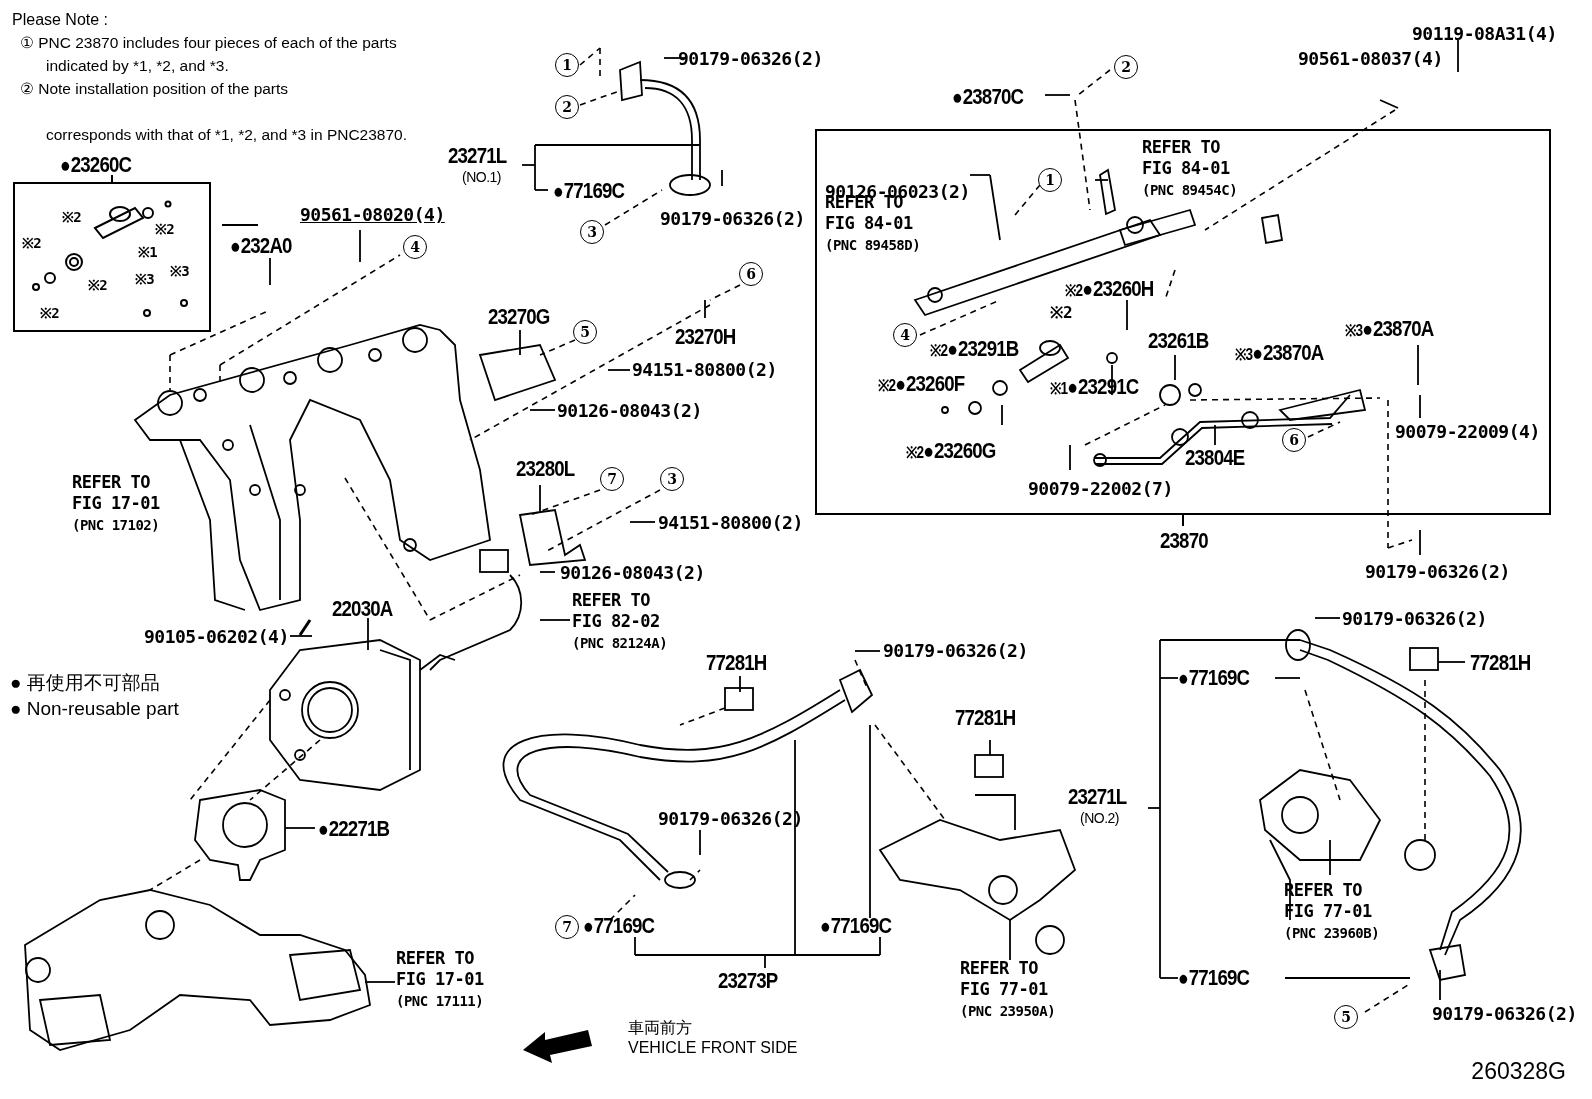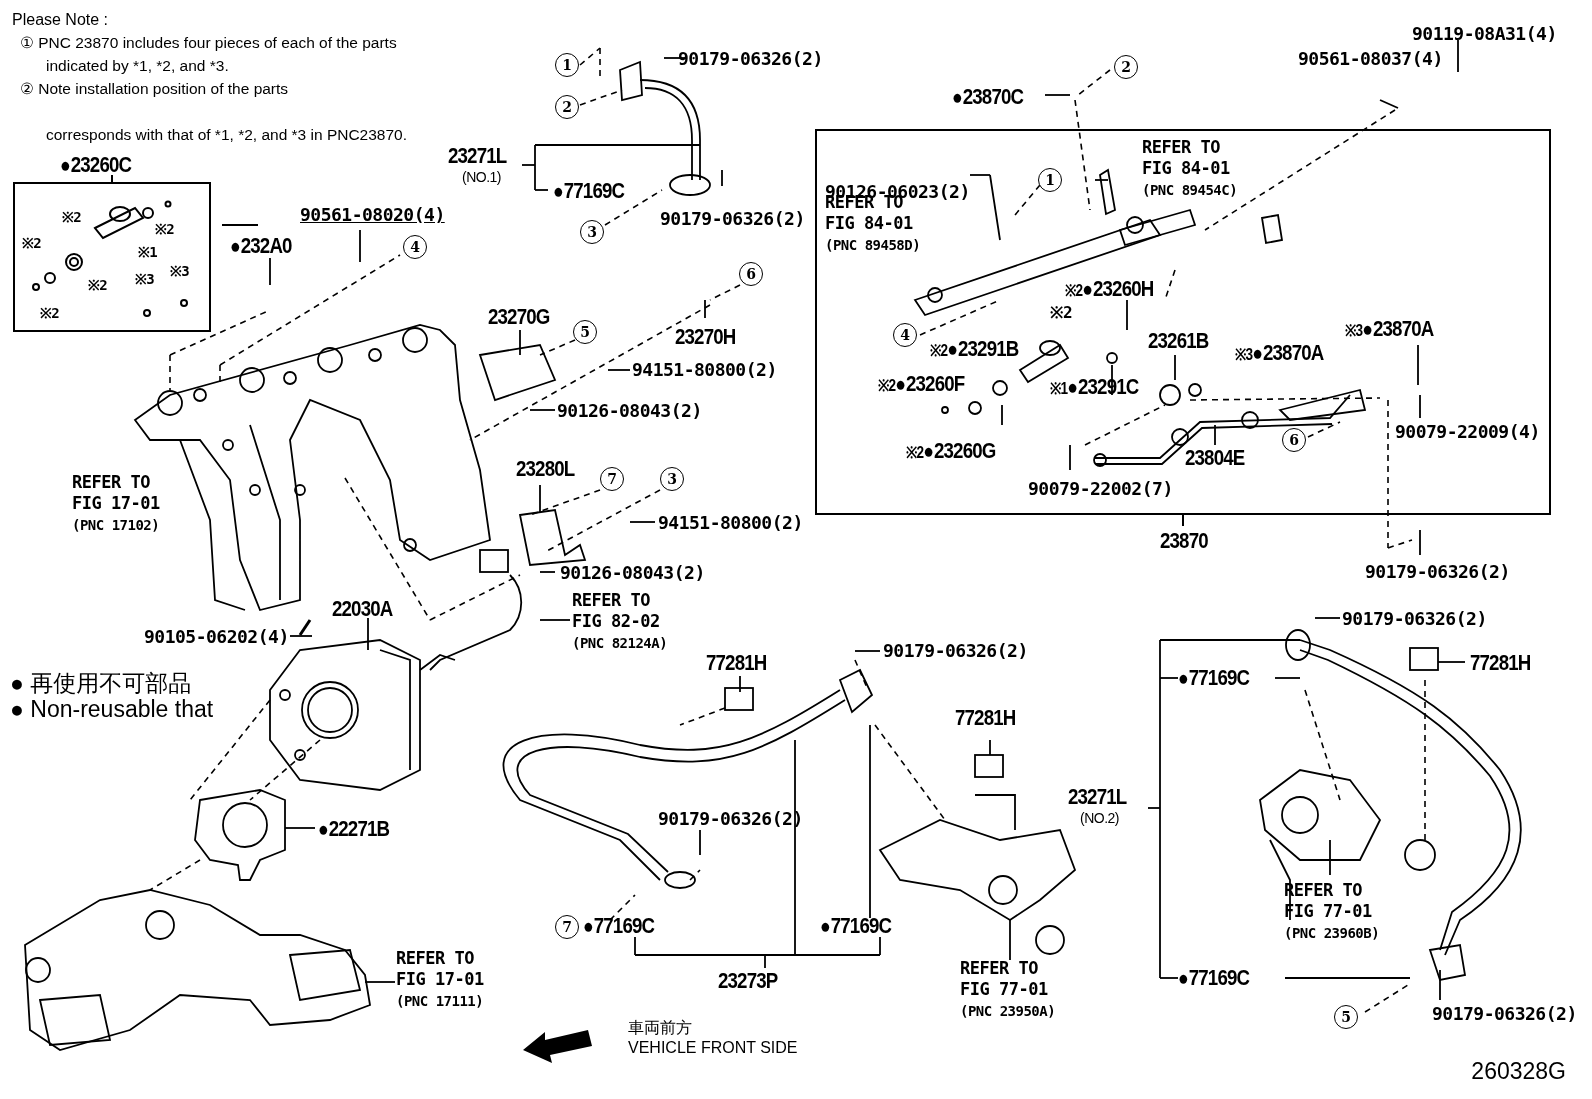--- a/index.html
+++ b/index.html
@@ -6,21 +6,21 @@
   body { width:1592px; height:1099px; position:relative; overflow:hidden; font-family:"DejaVu Sans Mono", monospace; color:#000; }
   #diagram { position:absolute; left:0; top:0; width:1592px; height:1099px; }
   .lbl { position:absolute; white-space:nowrap; font-family:"DejaVu Sans Mono", monospace; font-weight:bold; font-size:18px; letter-spacing:-0.5px; line-height:1; }
   .pnc { font-family:"Liberation Sans", sans-serif; font-size:22px; font-weight:bold; letter-spacing:-1px; transform:scaleX(0.85); transform-origin:left top; }
   .sm { font-size:14px; font-family:"DejaVu Sans Mono", monospace; font-weight:bold; }
   .note { position:absolute; font-family:"Liberation Sans", sans-serif; font-size:15.5px; line-height:23px; white-space:nowrap; }
   .dot::before { content:"\25CF"; font-size:0.95em; margin-right:1px; }
   .ref { font-family:"DejaVu Sans Mono", monospace; font-weight:bold; font-size:17px; line-height:21px; white-space:pre; }
   .ref .p { font-size:14px; }
   .circ { position:absolute; width:22px; height:22px; border:1.6px solid #000; border-radius:50%; font-family:"DejaVu Serif", serif; font-size:14px; font-weight:bold; text-align:center; line-height:22px; background:#fff; }
-  .legend { position:absolute; font-family:"Liberation Sans", sans-serif; font-size:23px; line-height:26px; white-space:nowrap; }
+  .legend { position:absolute; font-family:"Liberation Sans", sans-serif; font-size:19px; line-height:26px; white-space:nowrap; }
   .code { position:absolute; right:26px; bottom:14px; font-family:"Liberation Sans", sans-serif; font-size:23px; }
   .front { position:absolute; font-family:"Liberation Sans", sans-serif; font-size:16px; line-height:20px; }
 </style>
 </head>
 <body>
 
 <svg id="diagram" viewBox="0 0 1592 1099" xmlns="http://www.w3.org/2000/svg" fill="none" stroke="#000" stroke-width="2">
 
   <rect x="14" y="183" width="196" height="148"></rect>
   <line x1="112" y1="175" x2="112" y2="183"></line>
@@ -270,21 +270,21 @@
 </div>
 <div class="note" style="left:20px;top:77px;">
   <span>②</span>
   <span>Note installation position of the parts</span><br>
   <br>
   <span style="padding-left:26px">corresponds with that of *1, *2, and *3 in PNC23870.</span>
 </div>
 
 <div class="legend" style="left:10px;top:670px;">
   <div><span>●</span> <span>再使用不可部品</span></div>
-  <div><span>●</span> <span>Non-reusable that</span></div>
+  <div><span>●</span> <span>Non-reusable part</span></div>
 </div>
 
 <div class="front" style="left:628px;top:1018px;">
   <div>車両前方</div>
   <div>VEHICLE FRONT SIDE</div>
 </div>
 <div class="code">260328G</div>
 
 <div class="circ" style="left:555px;top:53px;">1</div>
 <div class="circ" style="left:555px;top:95px;">2</div>

